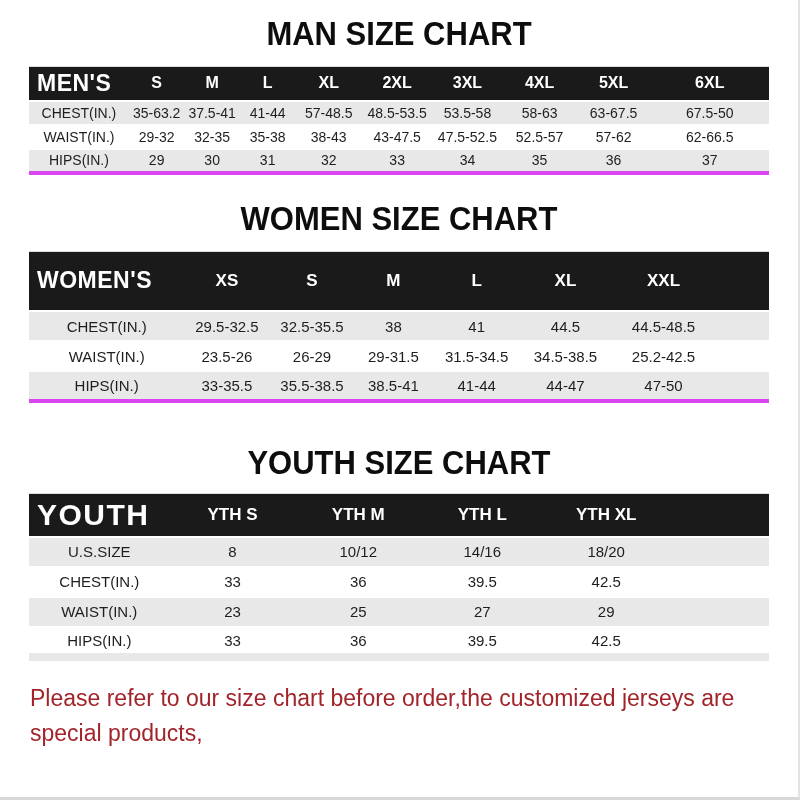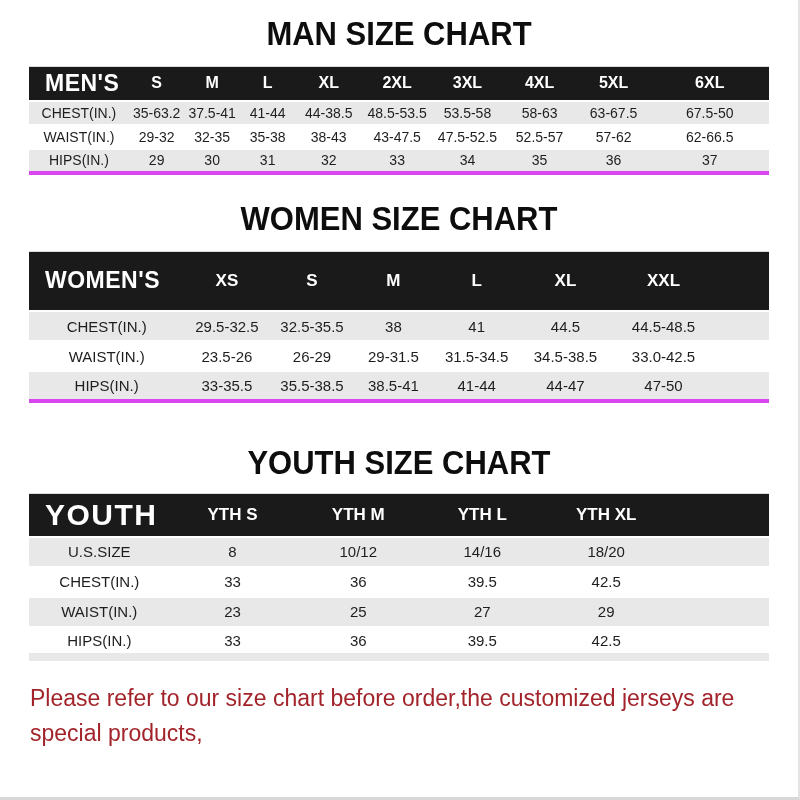--- a/index.html
+++ b/index.html
@@ -61,21 +61,21 @@
   }
   .size-table th{
     background:var(--header-bg);
     color:#fff;
     font-weight:700;
     text-align:center;
     white-space:nowrap;
   }
   .size-table th.row-head{
     text-align:left;
-    padding-left:16px;
+    padding-left:8px;
     letter-spacing:0.5px;
   }
   .size-table td{
     text-align:center;
     white-space:nowrap;
     color:#1e1e1e;
   }
   .size-table tr.stripe-gray td{background:var(--row-gray);}
   .size-table tr.stripe-white td{background:#ffffff;}
   .size-table tbody tr{border-bottom:2px solid #ffffff;}
@@ -142,21 +142,21 @@
             <th>5XL</th>
             <th>6XL</th>
           </tr>
         </thead>
         <tbody>
           <tr class="stripe-gray">
             <td>CHEST(IN.)</td>
             <td>35-63.2</td>
             <td>37.5-41</td>
             <td>41-44</td>
-            <td>44-38.5</td>
+            <td>57-48.5</td>
             <td>48.5-53.5</td>
             <td>53.5-58</td>
             <td>58-63</td>
             <td>63-67.5</td>
             <td>67.5-50</td>
           </tr>
           <tr class="stripe-white">
             <td>WAIST(IN.)</td>
             <td>29-32</td>
             <td>32-35</td>
@@ -220,21 +220,21 @@
             <td>44.5-48.5</td>
             <td></td>
           </tr>
           <tr class="stripe-white">
             <td>WAIST(IN.)</td>
             <td>23.5-26</td>
             <td>26-29</td>
             <td>29-31.5</td>
             <td>31.5-34.5</td>
             <td>34.5-38.5</td>
-            <td>33.0-42.5</td>
+            <td>25.2-42.5</td>
             <td></td>
           </tr>
           <tr class="stripe-gray">
             <td>HIPS(IN.)</td>
             <td>33-35.5</td>
             <td>35.5-38.5</td>
             <td>38.5-41</td>
             <td>41-44</td>
             <td>44-47</td>
             <td>47-50</td>

